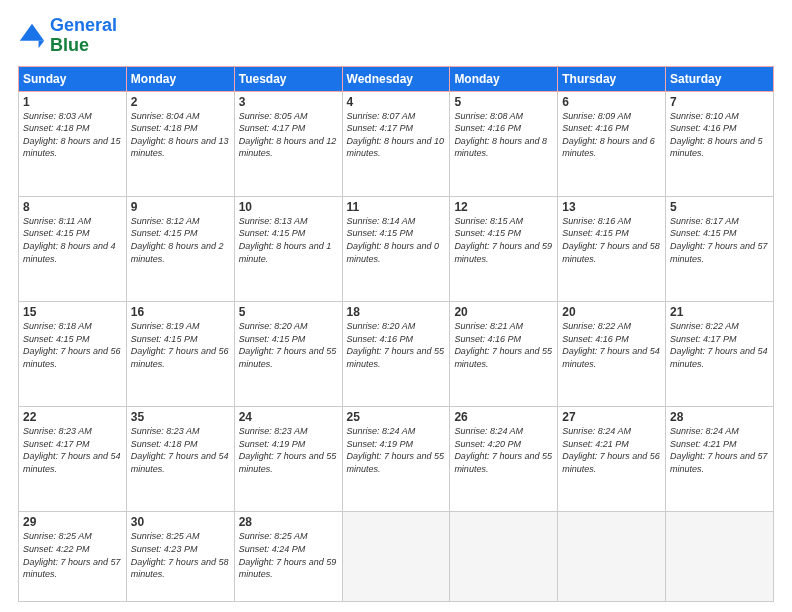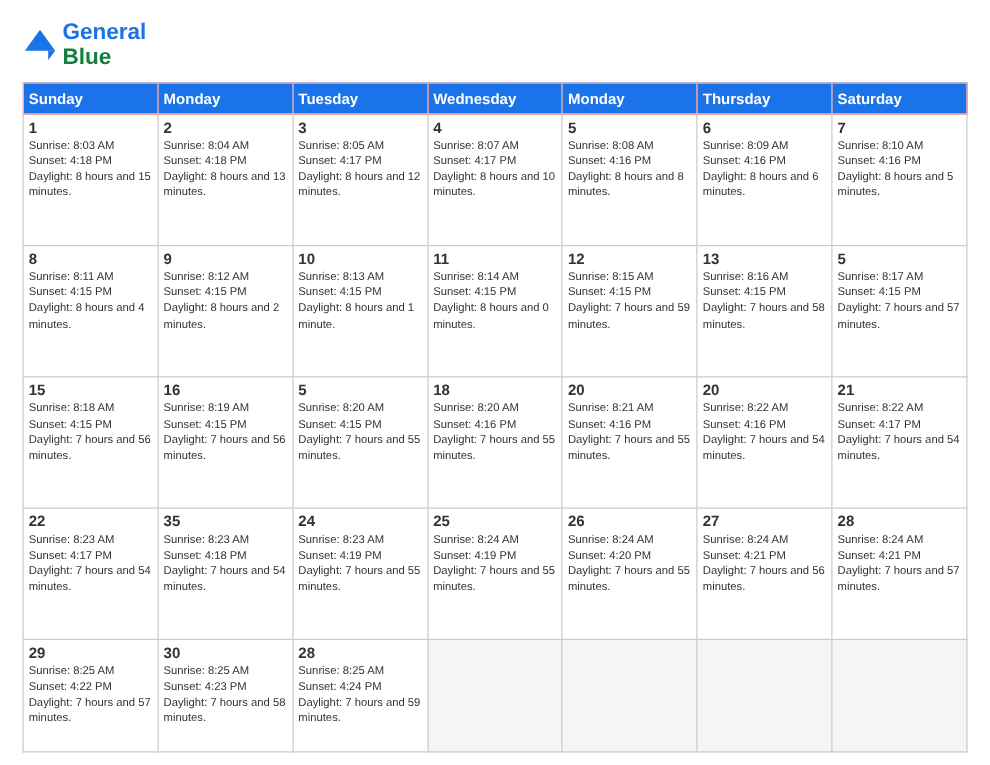--- a/index.html
+++ b/index.html
@@ -89,20 +89,21 @@
     .day-num {
       font-size: 12px;
       font-weight: bold;
       display: block;
       margin-bottom: 1px;
     }
     .day-info {
       font-size: 9px;
       line-height: 1.4;
       color: #333;
+      font-style: italic;
     }
   </style>
 </head>
 <body>
 
 <div class="page">
   <div class="header">
     <div class="logo">
       <svg class="logo-icon" viewBox="0 0 30 30">
         <polygon points="15,2 28,20 2,20" fill="#1a73e8"></polygon>

